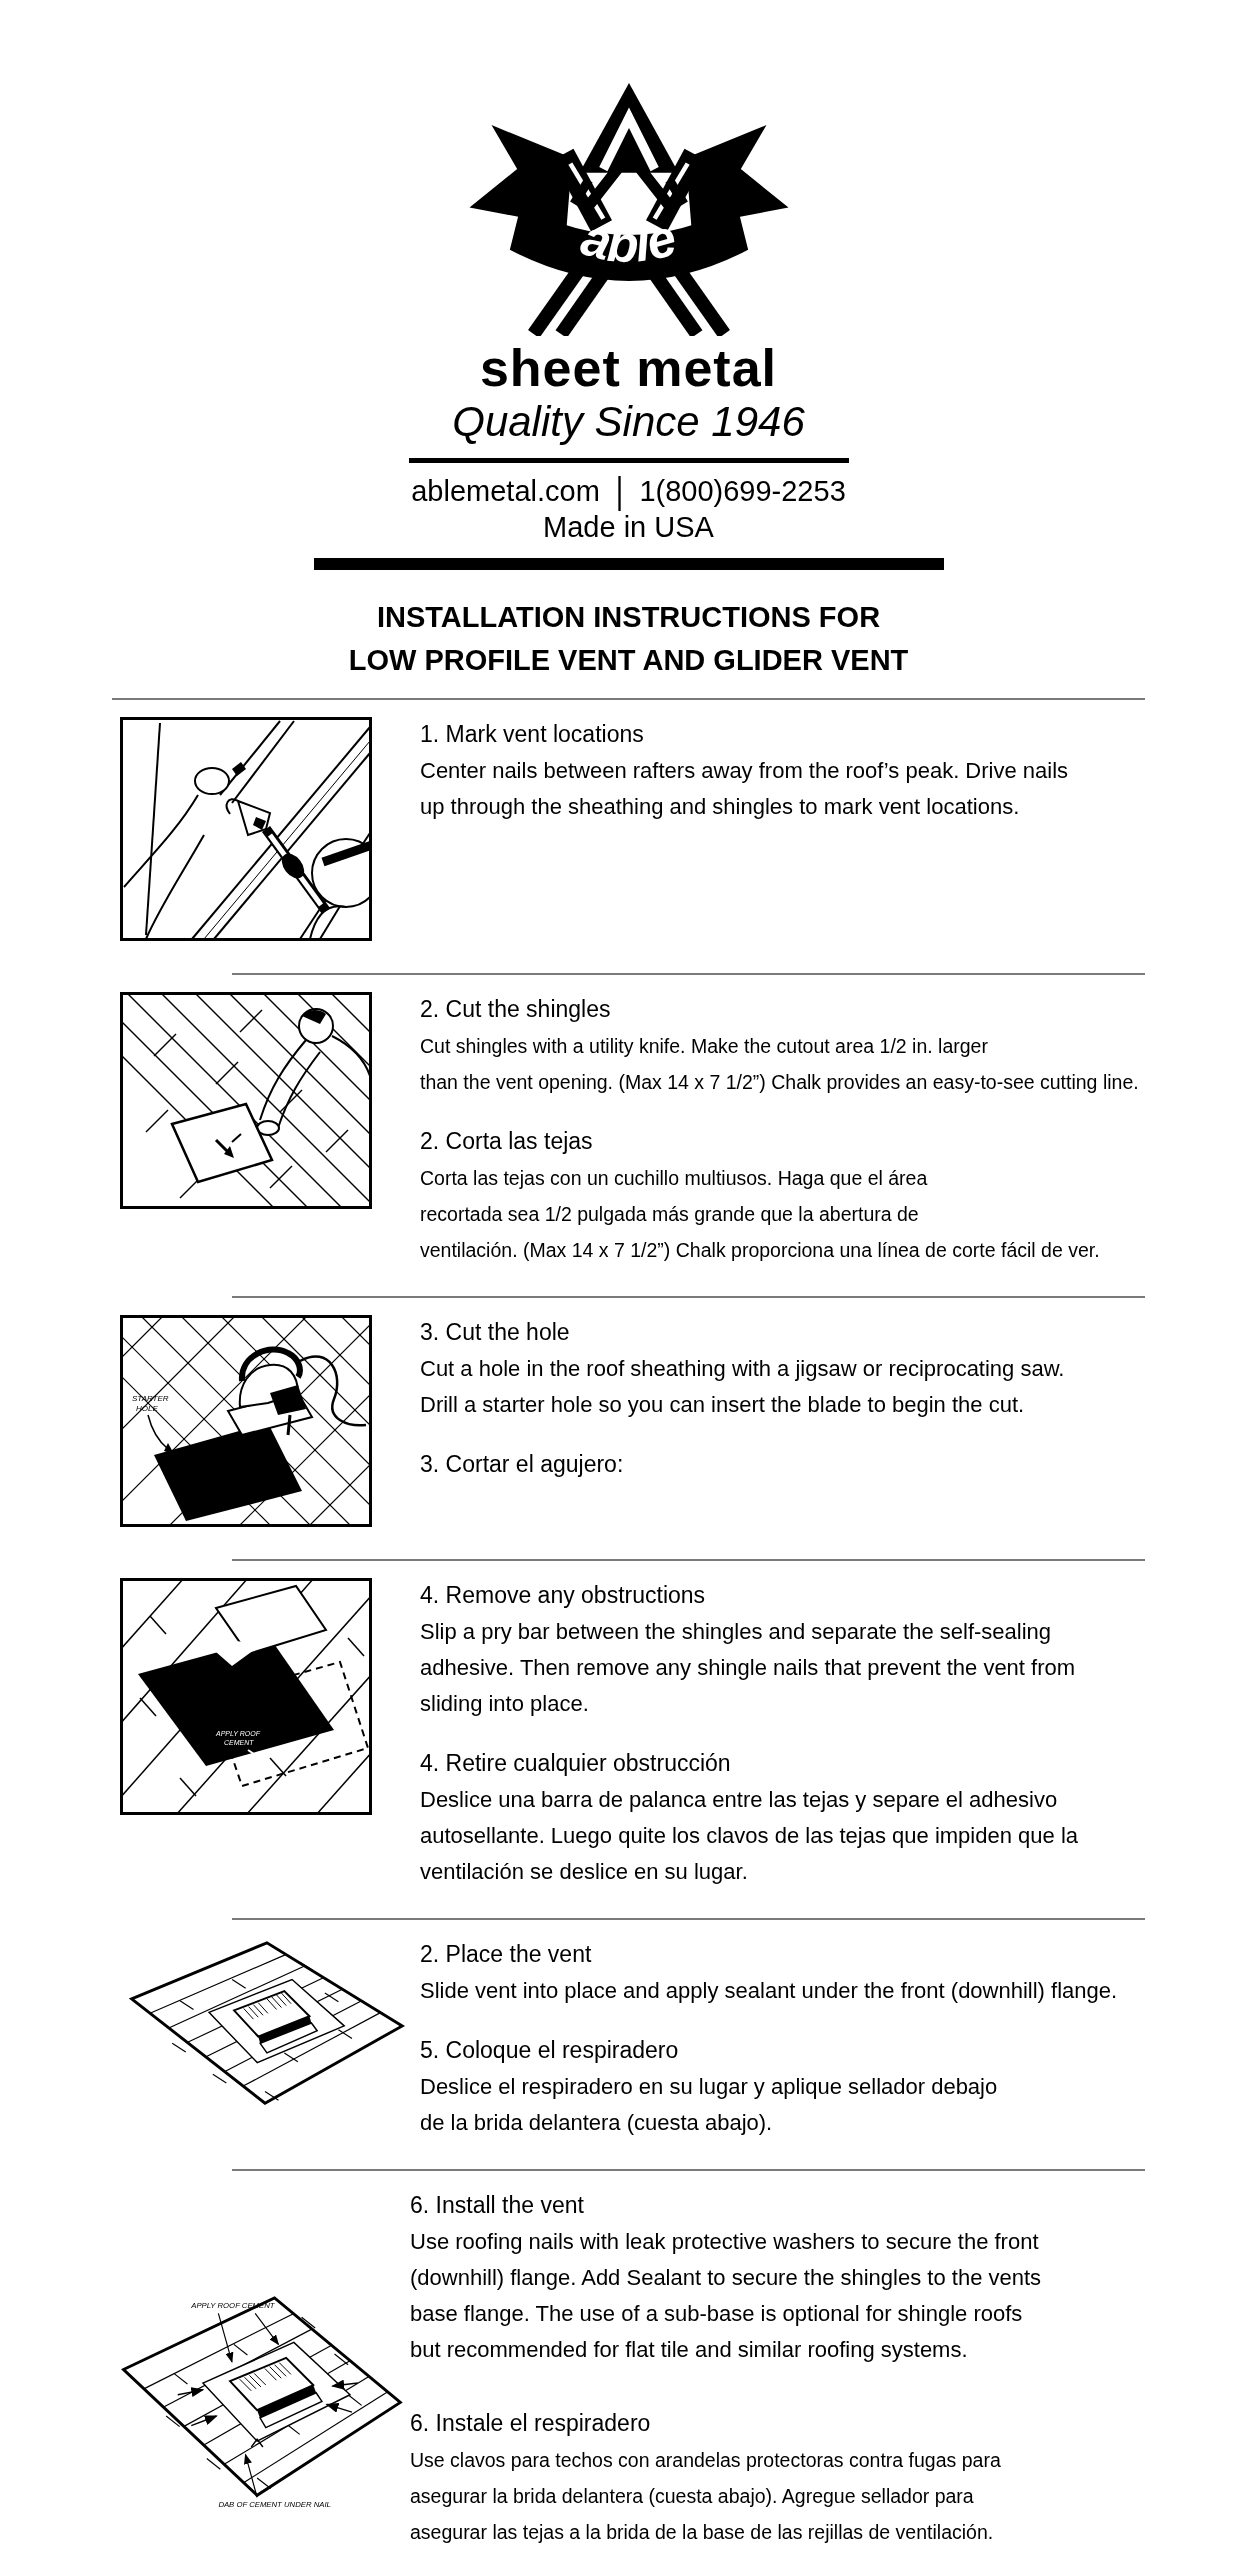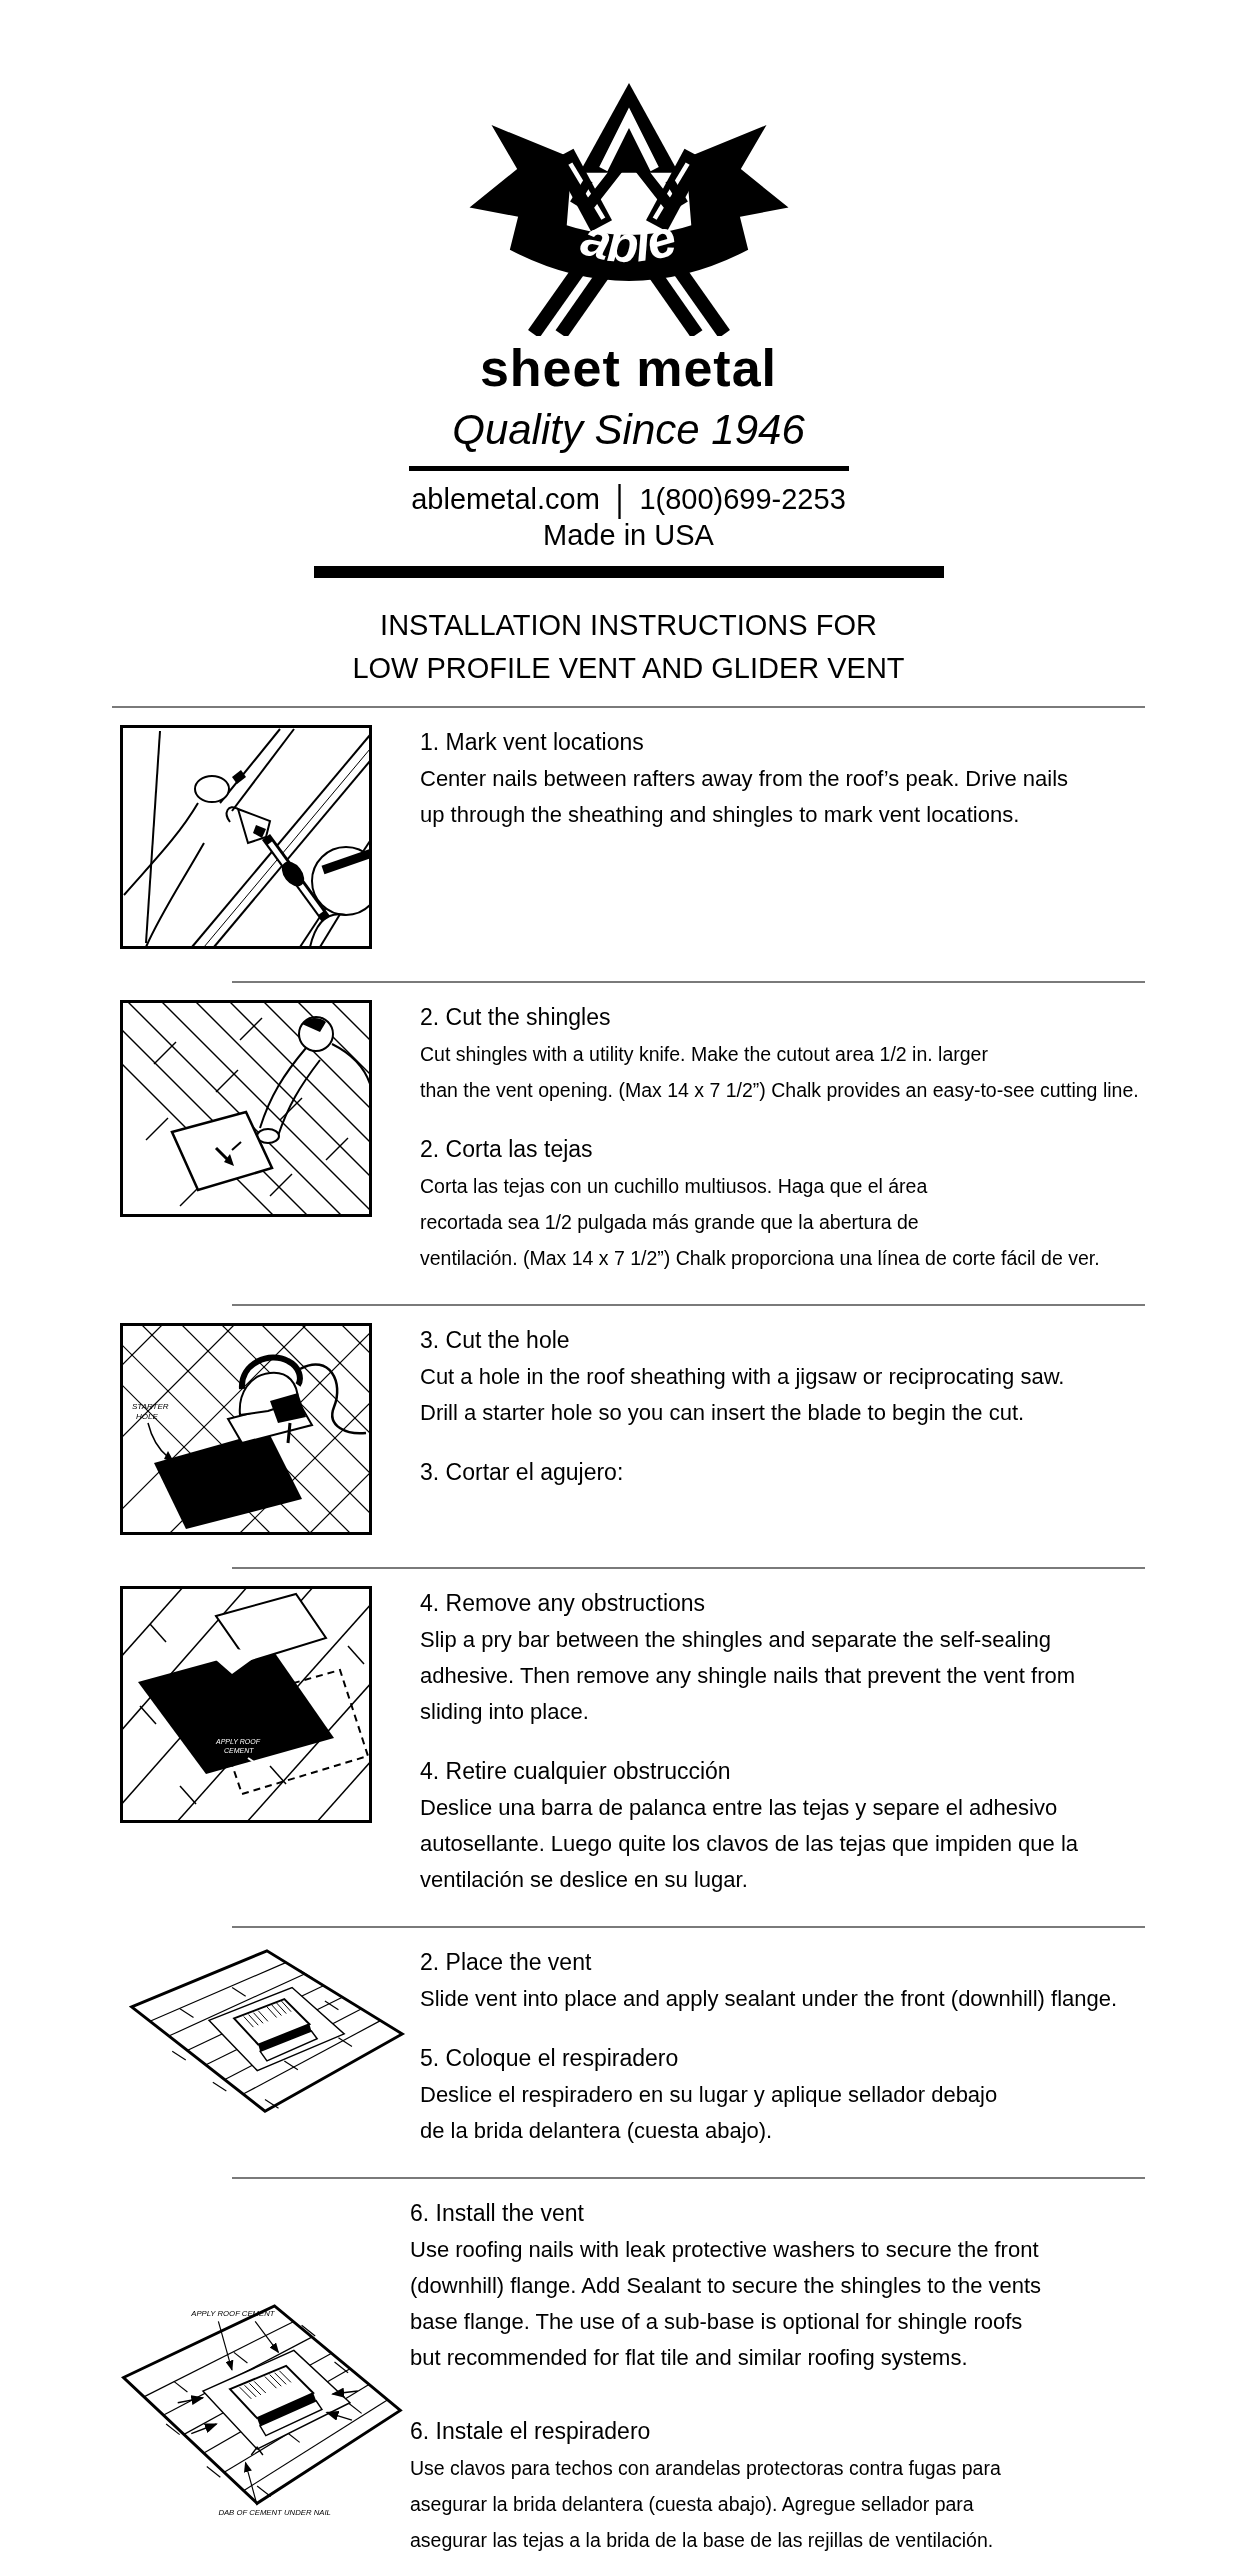--- a/index.html
+++ b/index.html
@@ -2,28 +2,28 @@
 <html><head>
 <meta charset="utf-8">
 <style>
   html,body{margin:0;padding:0;background:#fff;}
   .page{position:relative;width:1257px;height:2560px;margin:0 auto;background:#fff;
         color:#000;font-family:"Liberation Sans",sans-serif;overflow:hidden;box-sizing:border-box;}
   
   .header{text-align:center;padding-top:70px;}
   .logo-svg{display:block;margin:0 auto;}
   .brand{font-size:52px;font-weight:bold;letter-spacing:1px;margin-top:2px;}
-  .tagline{font-size:42px;font-style:italic;margin-top:8px;}
+  .tagline{font-size:42px;font-style:italic;margin-top:0px;}
   .rule-thin{width:440px;height:5px;background:#000;margin:12px auto 12px;}
   .contact{font-size:29px;}
   .contact .pipe{display:inline-block;margin:0 16px;transform:scaleY(1.25);}
   .made{font-size:29px;margin-top:3px;}
   .rule-thick{width:630px;height:12px;background:#000;margin:14px auto 0;}
   
-  .title-block{text-align:center;margin-top:26px;font-weight:normal;font-size:29px;line-height:43px;}
+  .title-block{text-align:center;margin-top:26px;font-weight:bold;font-size:29px;line-height:43px;}
   .sep{height:2px;background:#7a7a7a;margin:16px 112px 0 112px;}
   
   .steps{padding-left:120px;}
   .step{display:flex;align-items:flex-start;padding:17px 0 12px 0;}
   .fig-col{width:300px;flex:0 0 300px;font-style:italic;}
   .text-col{width:800px;}
   .step-title{font-size:23px;line-height:30px;margin:2px 0 4px 0;}
   .step-body{font-size:22px;line-height:36px;white-space:pre-line;}
   .step-body.small{font-size:19.5px;line-height:36px;}
   .es-block{margin-top:26px;}

